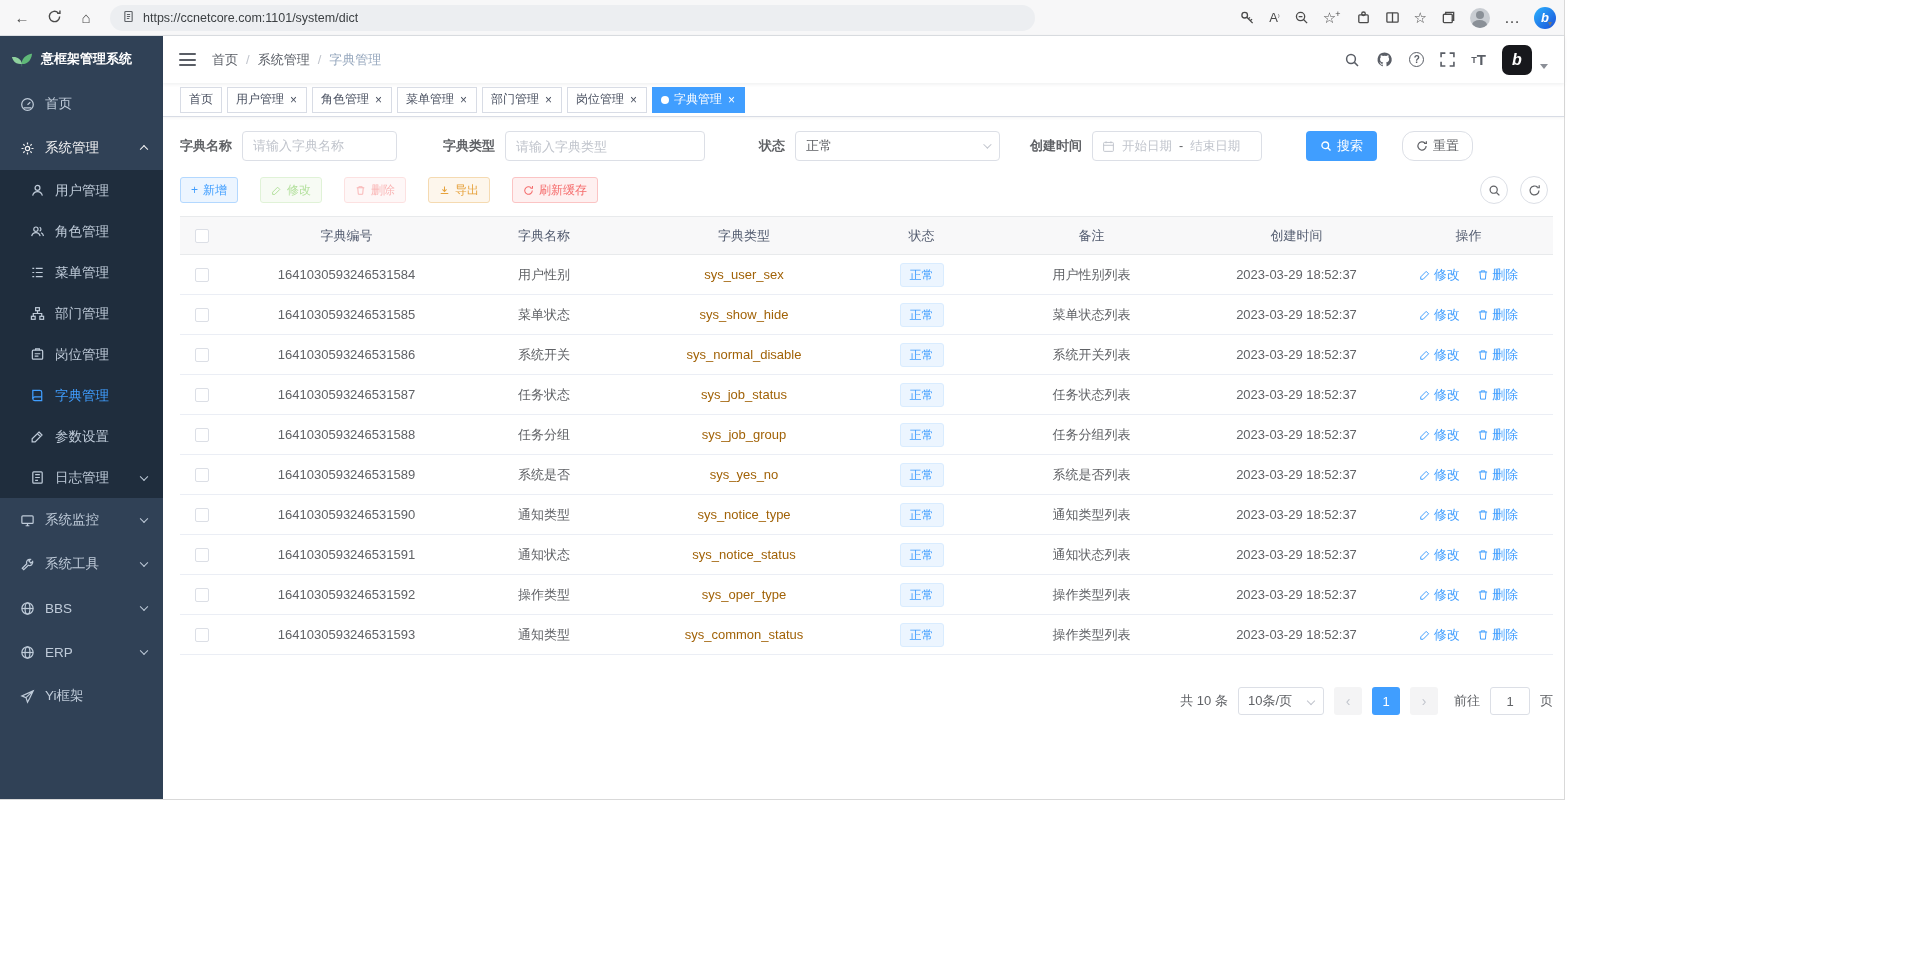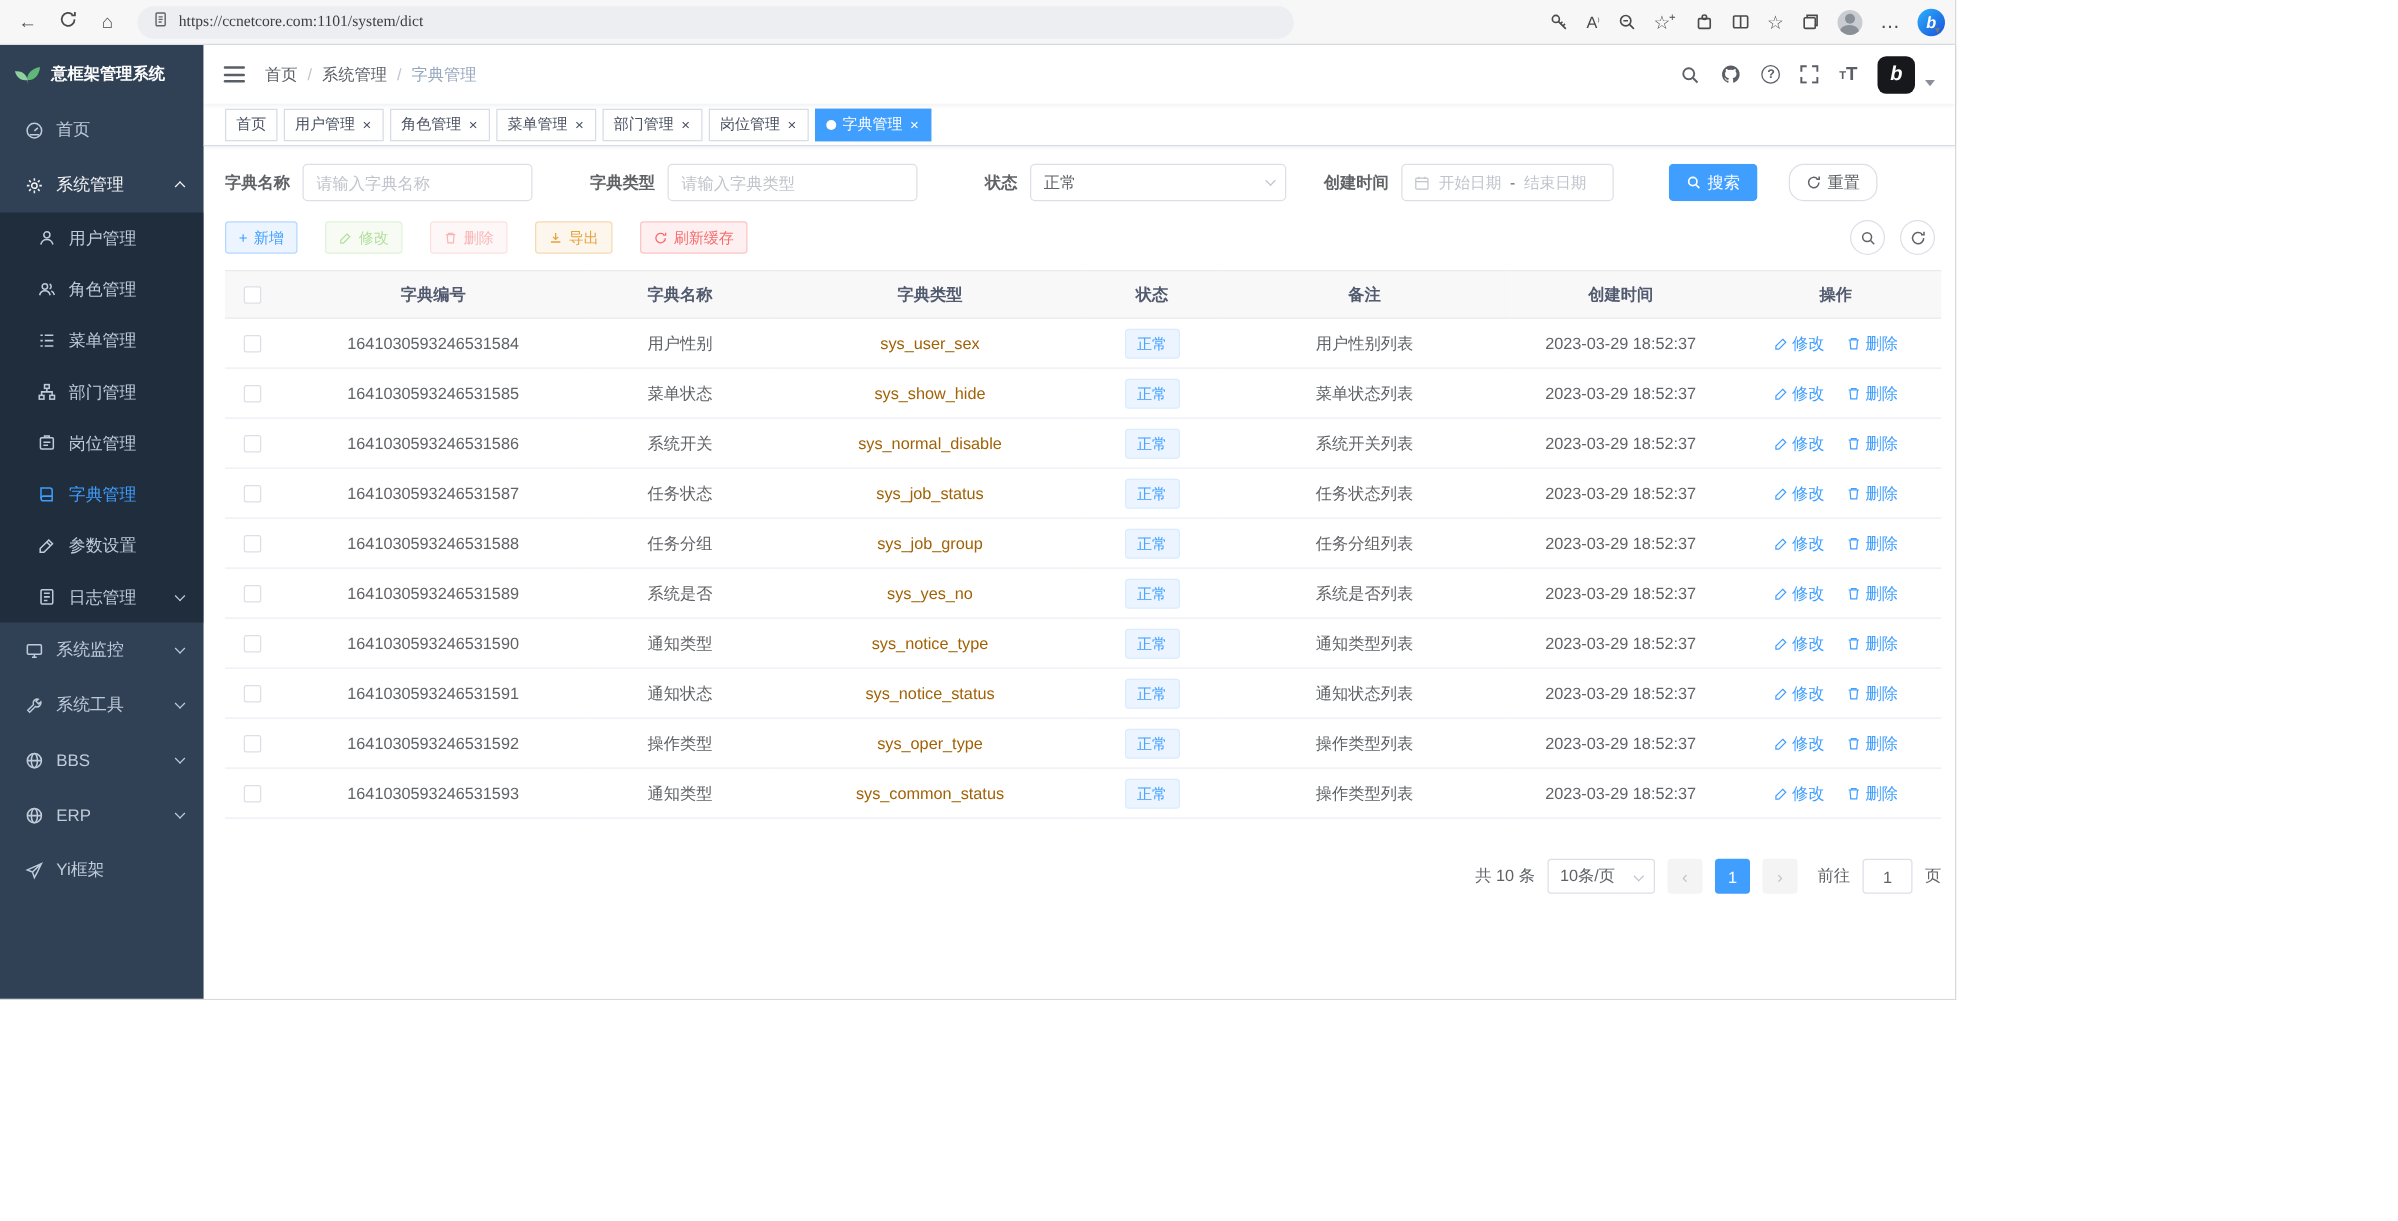--- a/index.html
+++ b/index.html
@@ -8,21 +8,21 @@
   .window { position:absolute; top:0; left:0; width:1565px; height:800px;
             background:#fff; border-right:1px solid #d9d9d9; border-bottom:1px solid #d9d9d9;
             display:flex; flex-direction:column; }
 
   
   .chrome { height:36px; flex:none; background:#f7f7f8; border-bottom:1px solid #dcdfe3;
             display:flex; align-items:center; padding:0 8px; gap:4px; }
   .cbtn { width:28px; height:26px; border:none; background:transparent; color:#4a4a4a;
           font-size:15px; display:flex; align-items:center; justify-content:center; border-radius:4px; cursor:pointer; }
   .addr { flex:0 1 925px; height:26px; background:#eceef1; border-radius:13px;
-          display:flex; align-items:center; gap:8px; padding:0 12px; margin:0 6px;font-family:Liberation Serif, serif; }
+          display:flex; align-items:center; gap:8px; padding:0 12px; margin:0 6px; }
   .addr .url { font-size:12.5px; color:#3c4043; white-space:nowrap; overflow:hidden; }
   .chrome-right { margin-left:auto; display:flex; align-items:center; gap:14px; padding-right:4px; color:#4a4a4a; }
   .cicon { font-size:13px; color:#4a4a4a; display:flex; align-items:center; cursor:pointer; position:relative; }
   .cicon svg { display:block; }
   .star-add i { font-style:normal; font-size:9px; position:relative; top:-4px; left:-1px; }
   .ra sup { font-size:8px; }
   .avatar-chrome { width:20px; height:20px; border-radius:50%; background:#c9cdd2; position:relative; overflow:hidden; }
   .avatar-chrome::before { content:""; position:absolute; left:6px; top:3px; width:8px; height:8px; border-radius:50%; background:#8a9097; }
   .avatar-chrome::after  { content:""; position:absolute; left:2.5px; top:12px; width:15px; height:10px; border-radius:50%; background:#8a9097; }
   .bing { width:22px; height:22px; border-radius:50%; background:linear-gradient(135deg,#2bb3ff,#1b4fd8);
@@ -104,21 +104,21 @@
   .plain-success { background:#f0f9eb; border-color:#c2e7b0; color:#67C23A; }
   .plain-danger  { background:#fef0f0; border-color:#fbc4c4; color:#F56C6C; }
   .plain-warning { background:#fdf6ec; border-color:#f5dab1; color:#E6A23C; }
   .is-disabled { opacity:.5; cursor:not-allowed; }
   .tb-right { margin-left:auto; display:flex; gap:12px; }
   .circle-btn { width:28px; height:28px; border-radius:50%; border:1px solid #dcdfe6; background:#fff;
                 color:#606266; display:flex; align-items:center; justify-content:center; cursor:pointer; }
 
   table { width:1373px; border-collapse:collapse; table-layout:fixed; margin-top:12px;
           font-size:13px; color:#606266; }
-  thead th { background:#f8f8f9; color:#515a6e; font-weight:700; height:38px;
+  thead th { background:#f8f8f9; color:#515a6e; font-weight:400; height:38px;
              border-top:1px solid #e8eaec; border-bottom:1px solid #e8eaec; text-align:center; }
   tbody td { height:40px; border-bottom:1px solid #ebeef5; text-align:center; overflow:hidden;
              white-space:nowrap; text-overflow:ellipsis; }
   .cbx { width:14px; height:14px; border:1px solid #dcdfe6; border-radius:2px; background:#fff;
          display:inline-block; vertical-align:middle; cursor:pointer; }
   .link { color:#a16207; text-decoration:none; cursor:pointer; }
   .tag-status { display:inline-block; padding:2px 9px; font-size:12px; border-radius:3px;
                 background:#ecf5ff; border:1px solid #d9ecff; color:#409EFF; line-height:1.5; }
   .op { color:#409EFF; text-decoration:none; cursor:pointer; display:inline-flex; align-items:center; gap:3px; margin:0 7px; }
   .op svg { width:12px; height:12px; stroke:#409EFF; fill:none; stroke-width:1.3; }
@@ -455,21 +455,21 @@
             <span>字典管理</span>
             <span class="tclose">×</span>
           </span>
         </div>
 
       <div class="content">
 
         <div class="filter">
           <div class="f-item">
             <span class="f-label">字典名称</span>
-            <input class="inp" style="width: 184px;" placeholder="请输入字典名称">
+            <input class="inp" style="width: 155px; font-family: Liberation Mono, monospace;" placeholder="请输入字典名称">
           </div>
           <div class="f-item" style="margin-left:46px">
             <span class="f-label">字典类型</span>
             <input class="inp" style="width: 200px;" placeholder="请输入字典类型">
           </div>
           <div class="f-item" style="margin-left:54px">
             <span class="f-label">状态</span>
             <div class="sel">
               <span>正常</span>
               <span class="chev2"></span>

